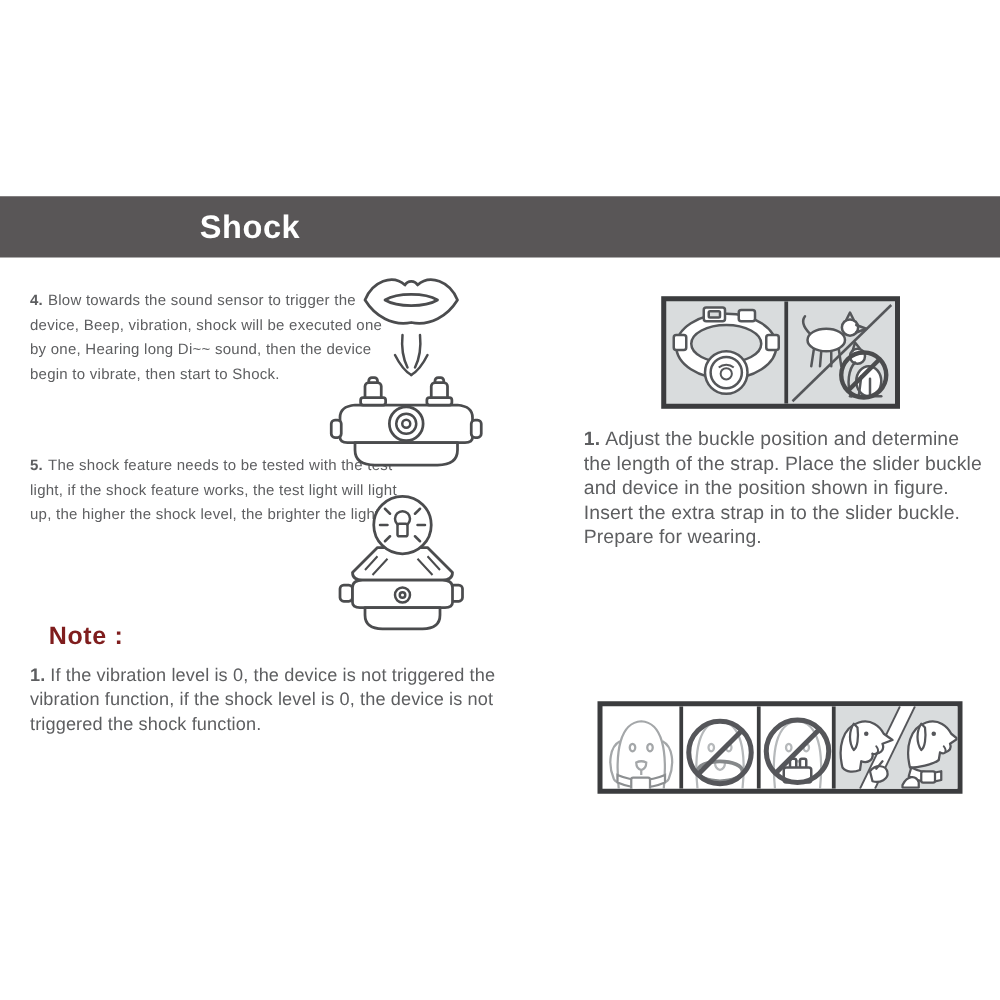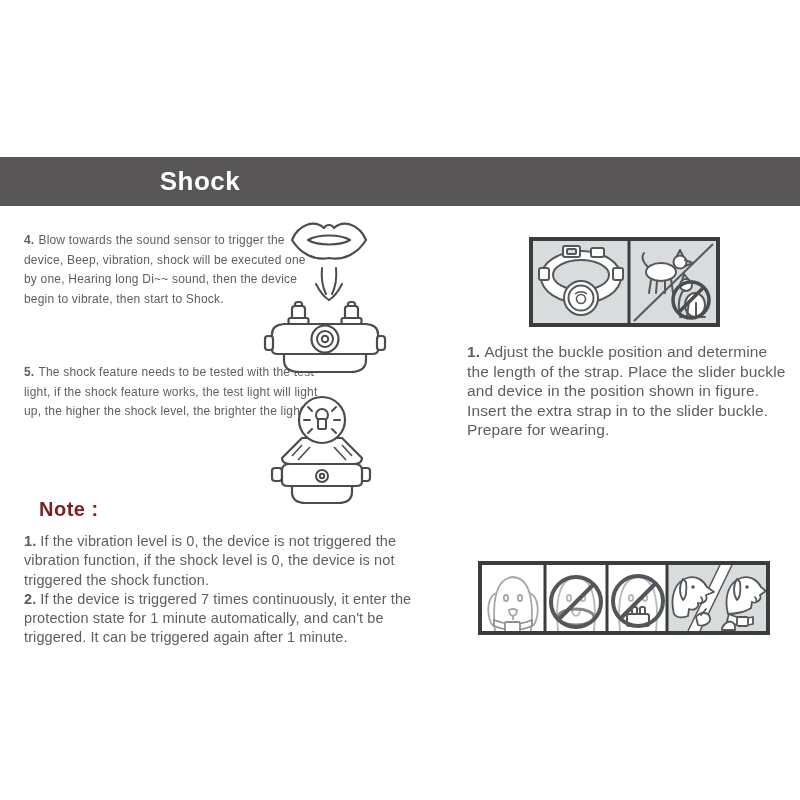--- a/index.html
+++ b/index.html
@@ -43,21 +43,20 @@
     <div class="band-title left">Shock</div>
   </div>
 
   <p class="step step4"><span class="num">4.</span><span>Blow towards the sound sensor to trigger the device, Beep, vibration, shock will be executed one by one, Hearing long Di~~ sound, then the device begin to vibrate, then start to Shock.</span></p>
 
   <p class="step step5"><span class="num">5.</span><span>The shock feature needs to be tested with the test light, if the shock feature works, the test light will light up, the higher the shock level, the brighter the light.</span></p>
 
   <div class="note-title">Note :</div>
   <div class="notes">
     <p><span class="num">1.</span><span>If the vibration level is 0, the device is not triggered the vibration function, if the shock level is 0, the device is not triggered the shock function.</span></p>
-    <p><span class="num">2.</span><span>If the device is triggered 7 times continuously, it enter the protection state for 1 minute automatically, and can't be triggered. It can be triggered again after 1 minute.</span></p>
   </div>
 
   <div class="fig figA">
     <svg width="148" height="162" viewBox="0 0 148 162">
 
       <g fill="none" stroke="#4b4c4e" stroke-width="2.2" stroke-linecap="round" stroke-linejoin="round">
         <path d="M30,28 C36,13 52,7 62,16 C64,12 70,12 72,16 C82,7 98,13 104,28 C96,41 82,49 67,46 C52,49 38,41 30,28 Z"></path>
         <path d="M46,28 C56,22 78,22 88,28 C78,34 56,34 46,28 Z"></path>
       </g>
 

